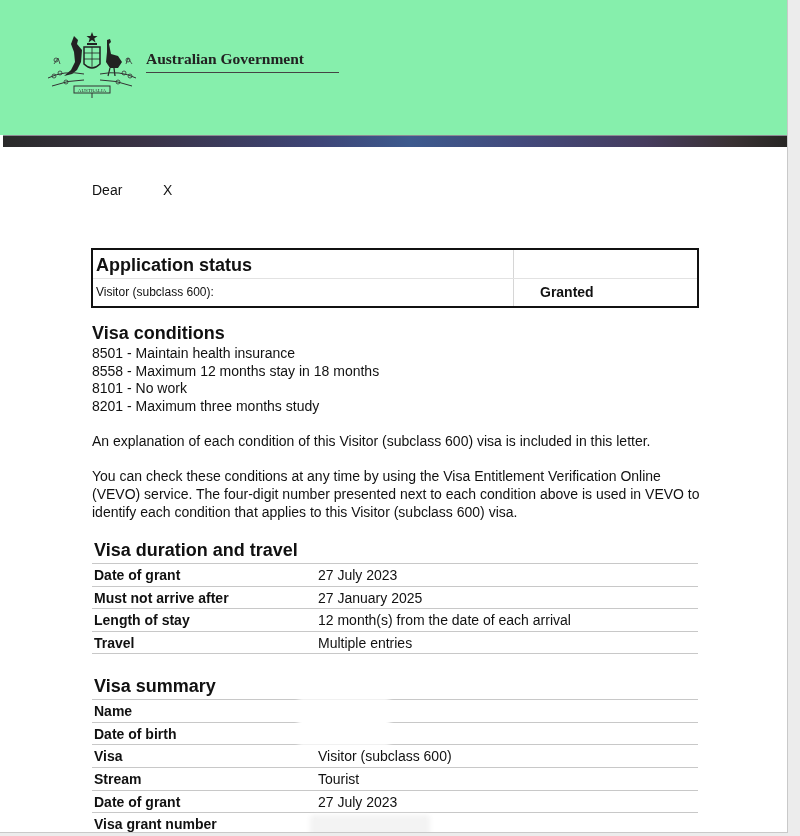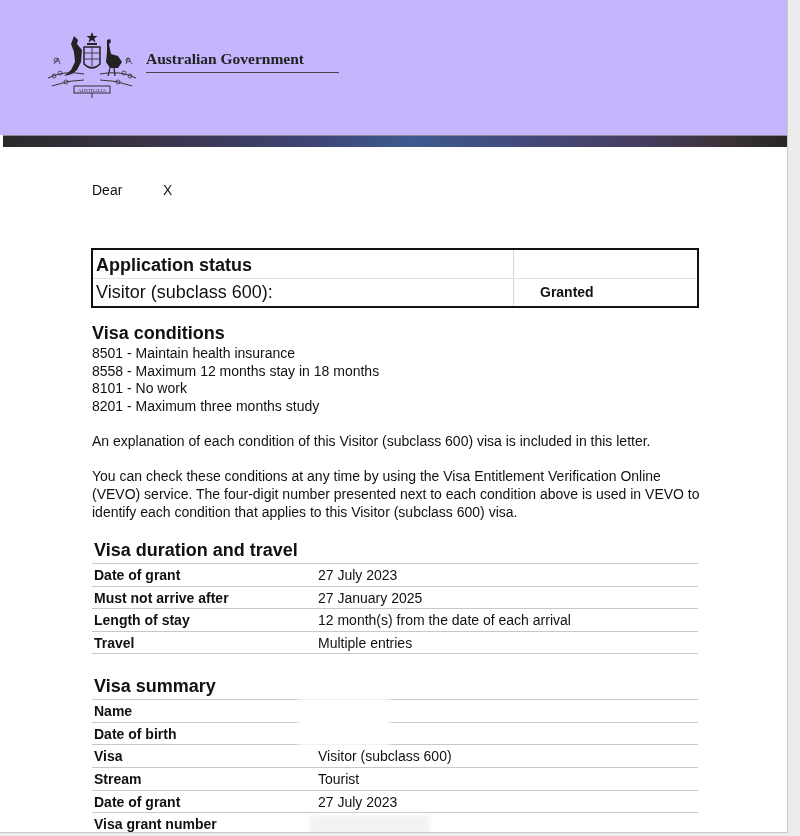--- a/index.html
+++ b/index.html
@@ -13,21 +13,21 @@
     .page {
       position: absolute; left: 0; top: 0;
       width: 787px; height: 832px;
       background: #ffffff;
       border-right: 1px solid #c9c9c9;
       border-bottom: 1px solid #c9c9c9;
       overflow: hidden;
     }
     .header {
       position: absolute; left: 0; top: 0; width: 787px; height: 135px;
-      background: #c4b5fd;
+      background: #86efac;
     }
     .crest { position: absolute; left: 44px; top: 30px; width: 96px; height: 70px; }
     .agency {
       position: absolute; left: 146px; top: 49px;
       font-family: "Liberation Serif", serif; font-weight: bold; color: #222;
     }
     .agency .gov { font-size: 15.5px; line-height: 20px; }
     .agency .rule { width: 193px; height: 1px; background: #444; margin: 3px 0 6px 0; }
     .agency .dept { font-size: 15.5px; line-height: 20px; }
     .bar {
@@ -41,21 +41,21 @@
       position: absolute; background: #fff; filter: blur(2px); border-radius: 4px;
     }
     .granted-line { top: 214px; }
     .status-box {
       position: absolute; left: 91px; top: 248px; width: 604px; height: 56px;
       border: 2px solid #111;
     }
     .status-box .vline { position: absolute; left: 420px; top: 0; width: 1px; height: 56px; background: #d6d6d6; }
     .status-box .hline { position: absolute; left: 0; top: 28px; width: 604px; height: 1px; background: #e2e2e2; }
     .status-title { position: absolute; left: 3px; top: 4px; font-size: 18px; font-weight: bold; line-height: 22px; }
-    .status-label { position: absolute; left: 3px; top: 31px; font-size: 18px; line-height: 22px; }
+    .status-label { position: absolute; left: 3px; top: 31px; font-size: 12px; line-height: 22px; }
     .status-value { position: absolute; left: 423px; top: 31px; font-size: 14px; font-weight: bold; line-height: 22px; margin-left: 24px; }
     .h2 { position: absolute; font-size: 18px; font-weight: bold; line-height: 22px; white-space: nowrap; }
     .cond { position: absolute; left: 92px; font-size: 14px; line-height: 17.6px; }
     .para { position: absolute; left: 92px; width: 610px; font-size: 14px; line-height: 18px; }
     .kv { position: absolute; left: 92px; width: 606px; }
     .kv-row { position: relative; height: 22.7px; border-top: 1px solid #c8c8c8; box-sizing: border-box; }
     .kv-row.last { border-bottom: 1px solid #c8c8c8; }
     .kv-key { position: absolute; left: 2px; top: 3px; font-size: 14px; font-weight: bold; line-height: 17px; }
     .kv-val { position: absolute; left: 226px; top: 3px; font-size: 14px; line-height: 17px; }
   </style>

